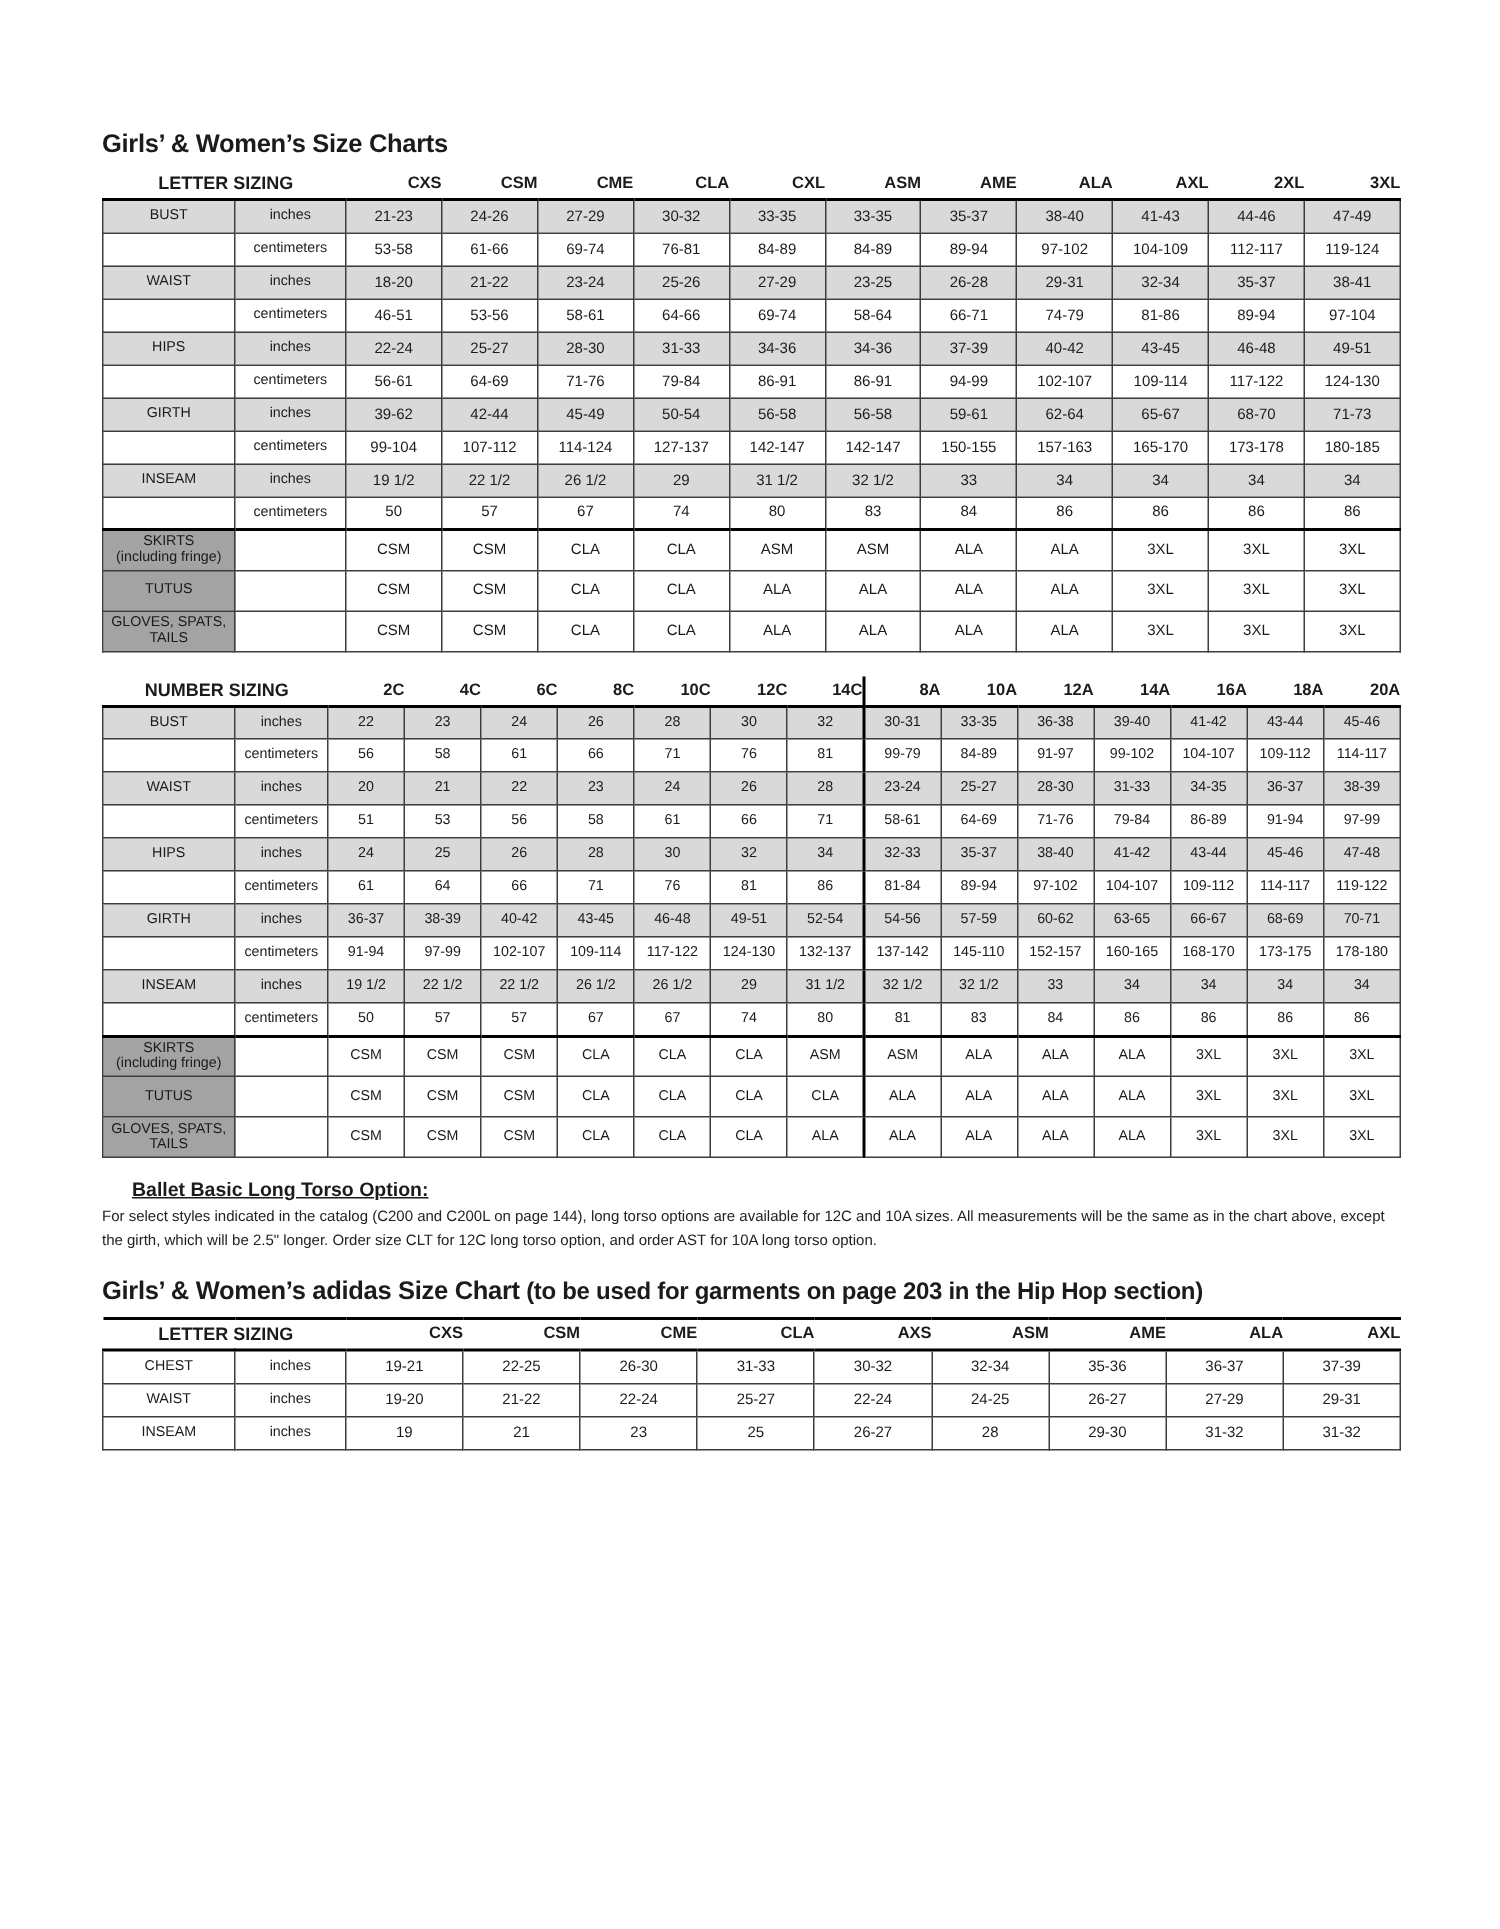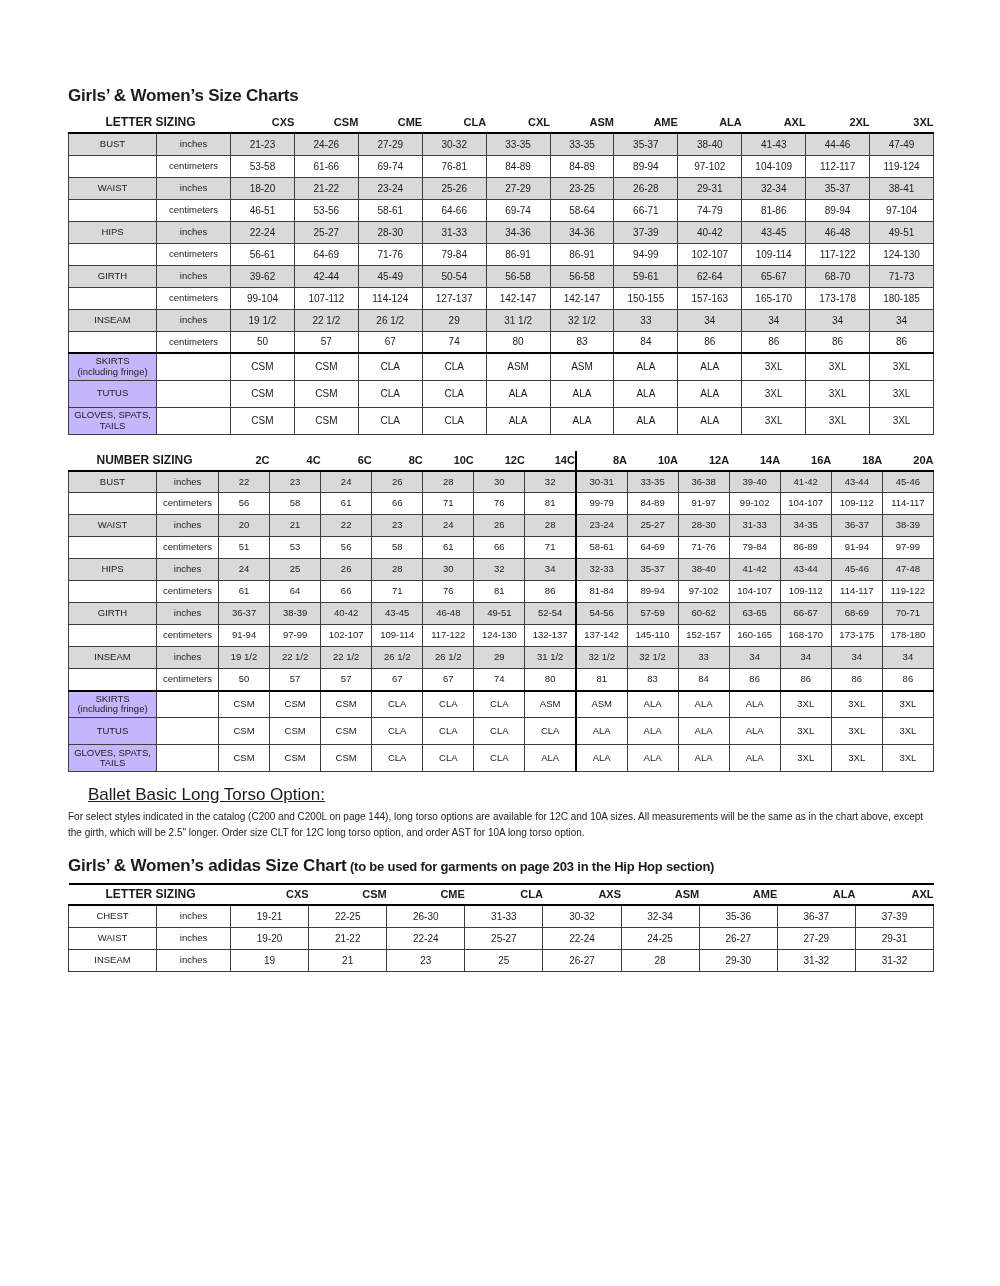--- a/index.html
+++ b/index.html
@@ -21,34 +21,34 @@
   }
   th.tlabel { text-align: center; padding-left: 2px; font-size: 12px; }
   tbody td {
     border: 1px solid #3d3d3d; text-align: center;
     font-size: 10px; height: 22px; padding: 1px 1px; line-height: 1.1;
     vertical-align: middle;
   }
   td.rowlabel { font-size: 9.5px; white-space: pre-line; }
   td.unit { font-size: 9.5px; }
   tr.shaded td { background: #d9d9d9; }
-  td.cellshade { background: #c4b5fd; }
+  td.cellshade { background: #a3a3a3; }
   tr.thickT td { border-top: 2px solid #000; }
   td.thickR, th.thickR { border-right: 2px solid #000; }
   tr.garment td { height: 27px; }
 
   #number-table { margin-top: 16px; }
   #number-table tbody td { font-size: 9.5px; }
 
   .ballet { margin-top: 13px; }
-  .ballet-h { font-size: 17px; font-weight: normal; text-decoration: underline; margin-bottom: 4px; padding-left: 20px; }
+  .ballet-h { font-size: 13px; font-weight: bold; text-decoration: underline; margin-bottom: 4px; padding-left: 20px; }
   .ballet-t { font-size: 10px; line-height: 1.6; color: #222; }
 
   h2.adidas-title { margin-top: 15px; font-size: 17px; font-weight: bold; margin-bottom: 7px; letter-spacing: -0.2px; }
-  h2.adidas-title .sub { font-size: 13px; font-weight: bold; text-align: center; }
+  h2.adidas-title .sub { font-size: 16px; font-weight: bold; text-align: center; }
   #adidas-table th { border-top: 2px solid #000; }
 </style>
 </head>
 <body>
 
 <div class="content">
 
   <h1 class="page-title">Girls’ &amp; Women’s Size Charts</h1>
 
   <table id="letter-table">

